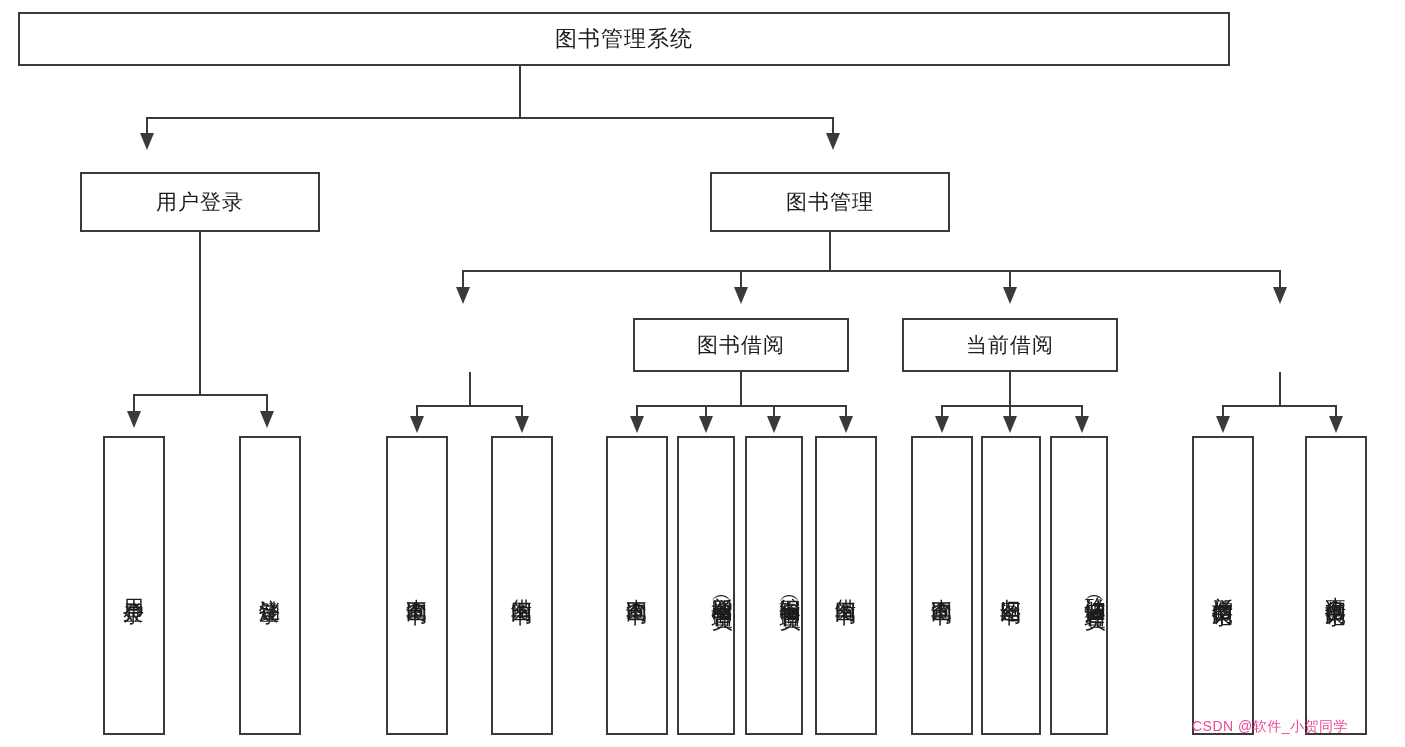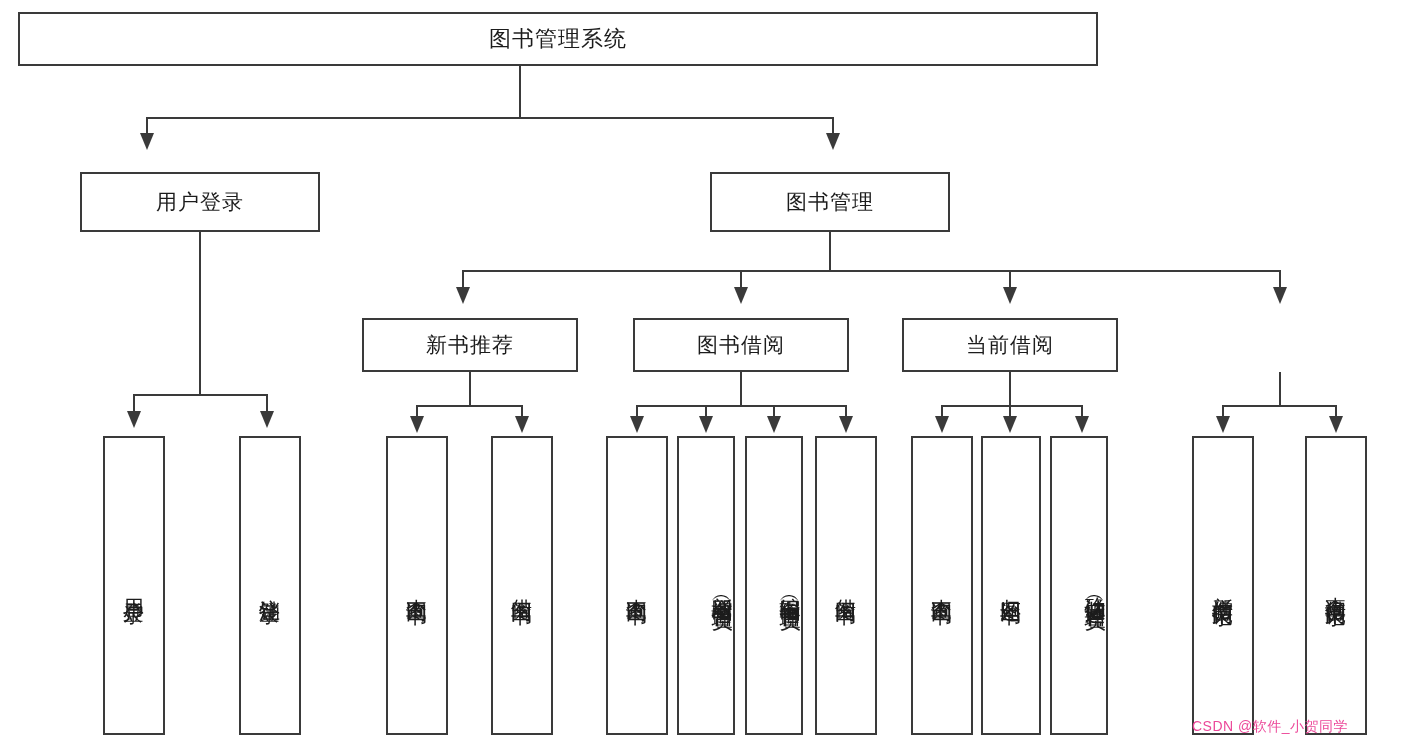--- a/index.html
+++ b/index.html
@@ -69,21 +69,21 @@
     color: #ec4899;
     white-space: nowrap;
     letter-spacing: 0.5px;
   }
 </style>
 </head>
 <body>
 
 <div id="canvas">
 
-  <div class="node node-root" style="left:18px; top:12px; width:1080px; height:54px;">
+  <div class="node node-root" style="left:18px; top:12px; width:1212px; height:54px;">
     <span>图书管理系统</span>
   </div>
 
   <div class="edge edge-v" style="left:519px; top:66px; width:2px; height:52px;"></div>
 
   <div class="edge edge-h" style="left:146px; top:117px; width:688px; height:2px;"></div>
 
   <div class="edge edge-v" style="left:146px; top:117px; width:2px; height:19px;"></div>
   <div class="arrow" style="left:140px; top:133px;"></div>
   <div class="edge edge-v" style="left:832px; top:117px; width:2px; height:19px;"></div>
@@ -115,23 +115,20 @@
 
   <div class="edge edge-v" style="left:462px; top:270px; width:2px; height:20px;"></div>
   <div class="arrow" style="left:456px; top:287px;"></div>
   <div class="edge edge-v" style="left:740px; top:270px; width:2px; height:20px;"></div>
   <div class="arrow" style="left:734px; top:287px;"></div>
   <div class="edge edge-v" style="left:1009px; top:270px; width:2px; height:20px;"></div>
   <div class="arrow" style="left:1003px; top:287px;"></div>
   <div class="edge edge-v" style="left:1279px; top:270px; width:2px; height:20px;"></div>
   <div class="arrow" style="left:1273px; top:287px;"></div>
 
-  <div class="node node-h" style="left:362px; top:318px; width:216px; height:54px;">
-    <span>新书推荐</span>
-  </div>
   <div class="node node-h" style="left:633px; top:318px; width:216px; height:54px;">
     <span>图书借阅</span>
   </div>
   <div class="node node-h" style="left:902px; top:318px; width:216px; height:54px;">
     <span>当前借阅</span>
   </div>
 
   <div class="edge edge-v" style="left:469px; top:372px; width:2px; height:34px;"></div>
   <div class="edge edge-h" style="left:416px; top:405px; width:107px; height:2px;"></div>
   <div class="edge edge-v" style="left:416px; top:405px; width:2px; height:14px;"></div>

